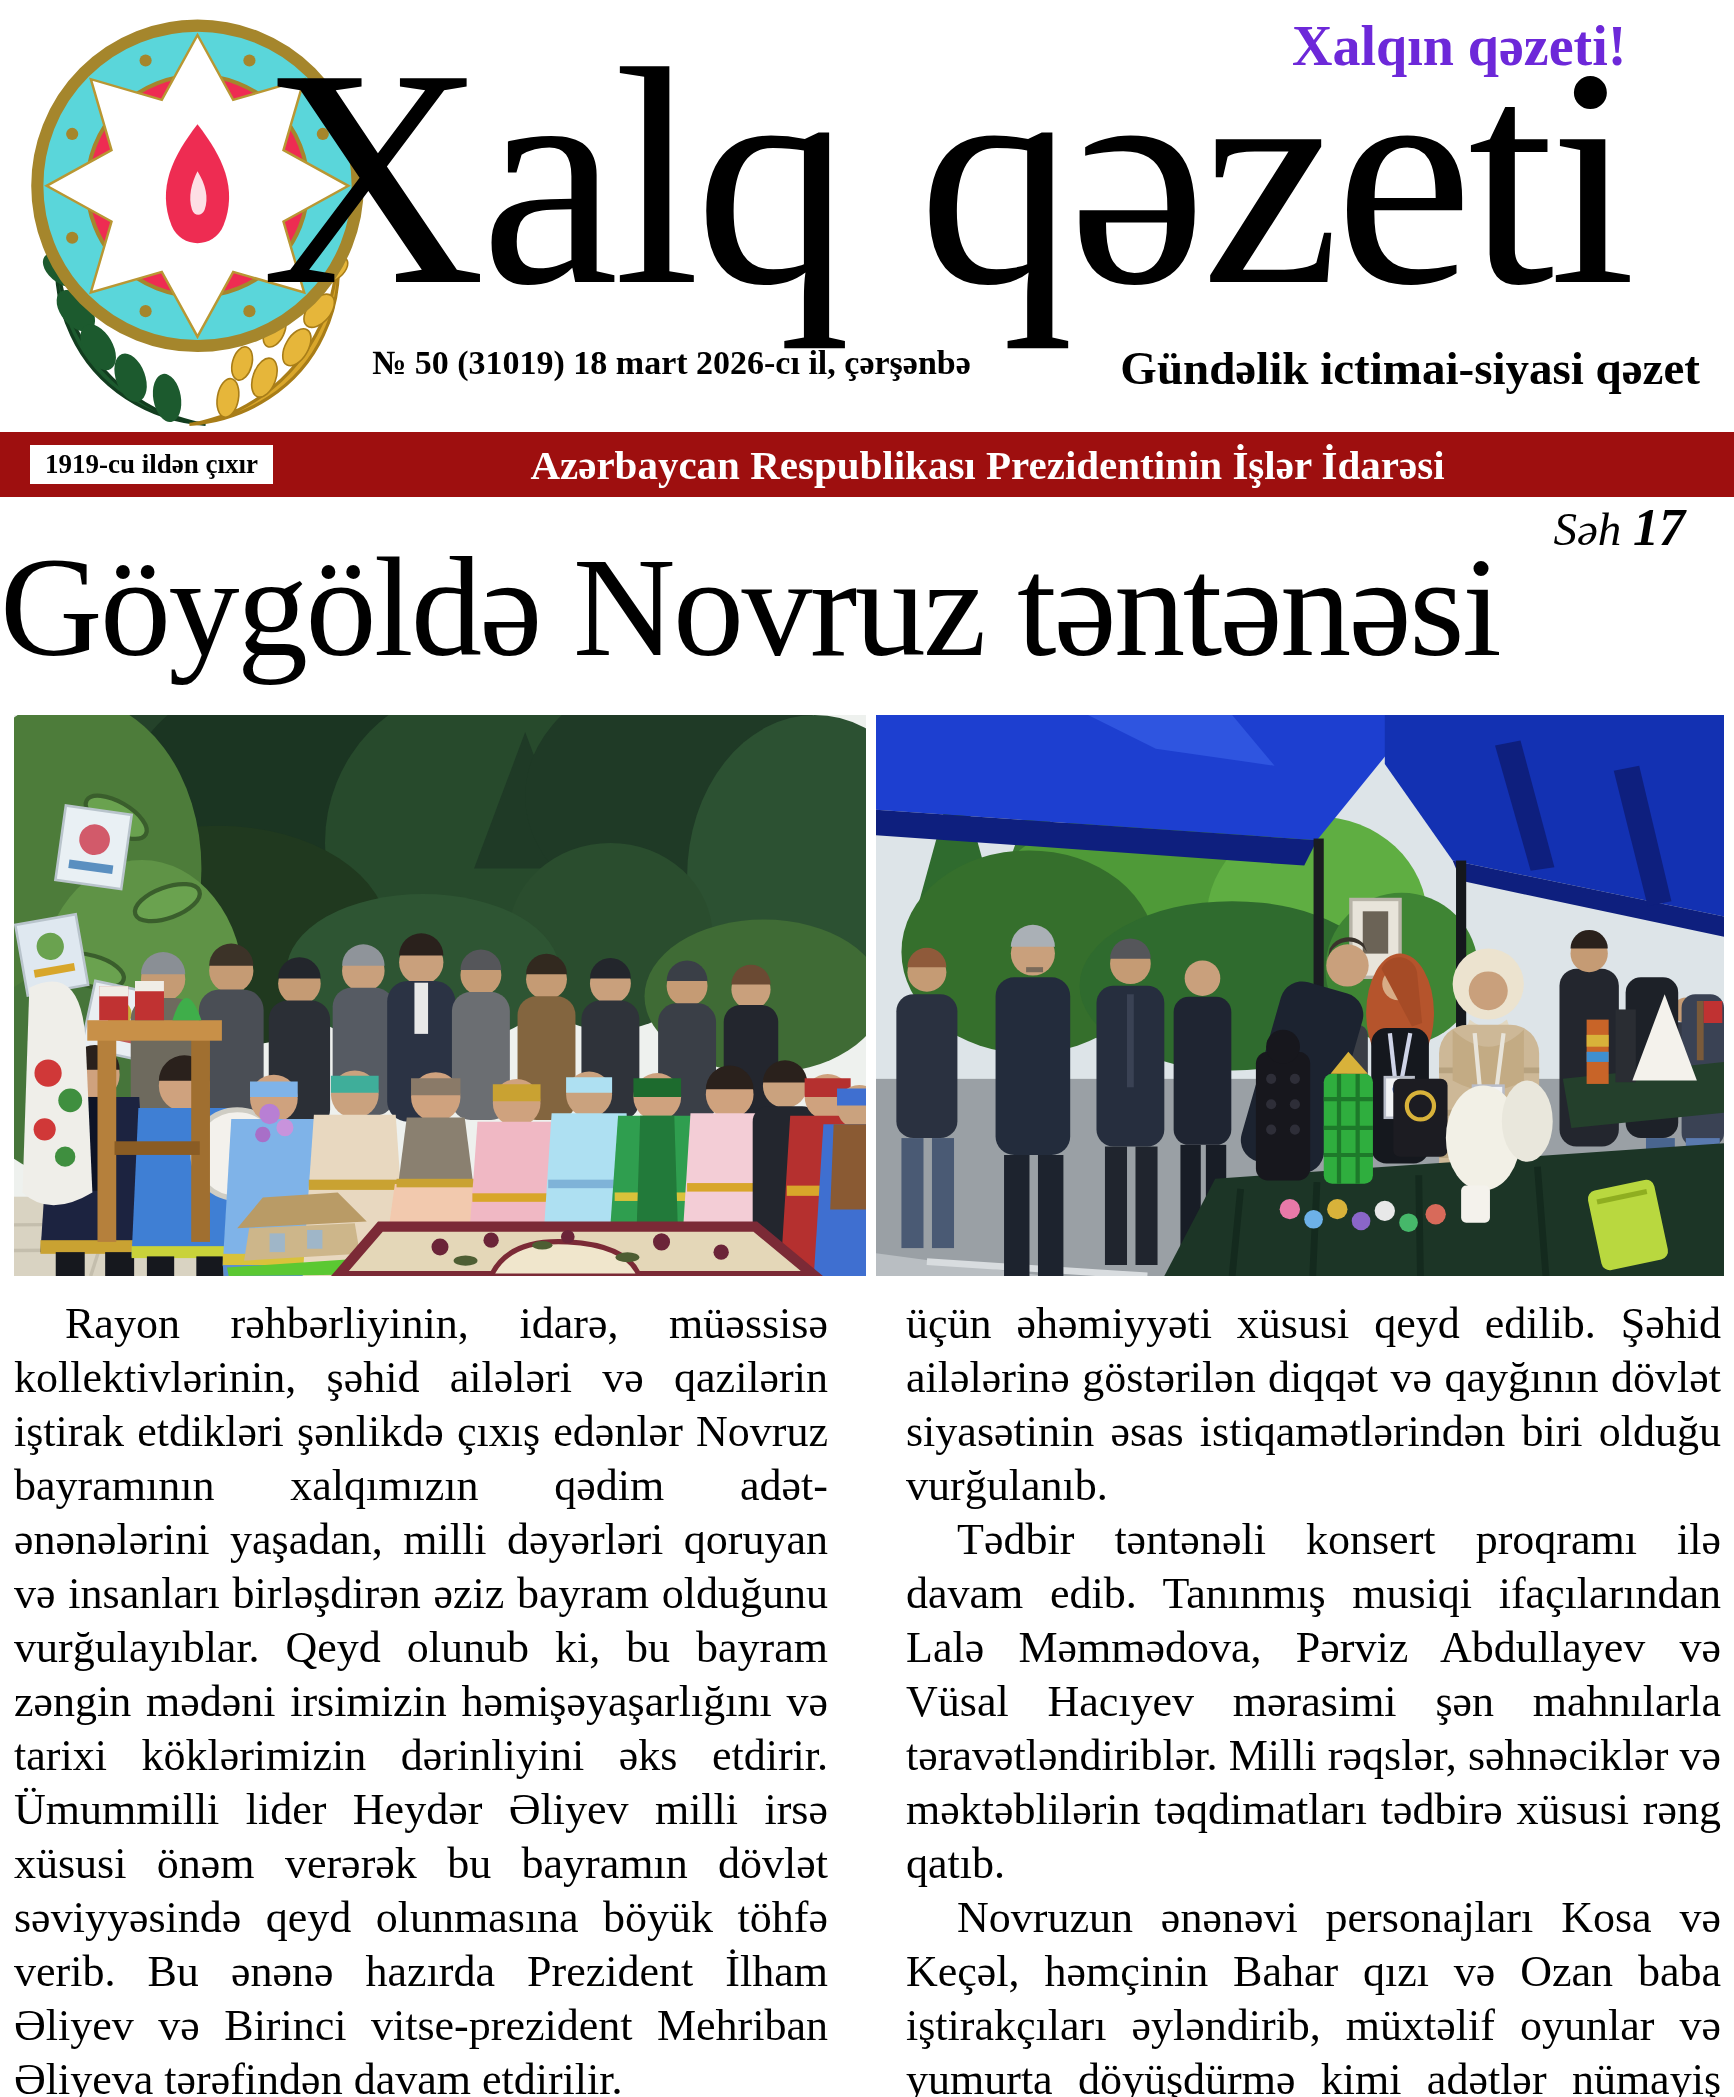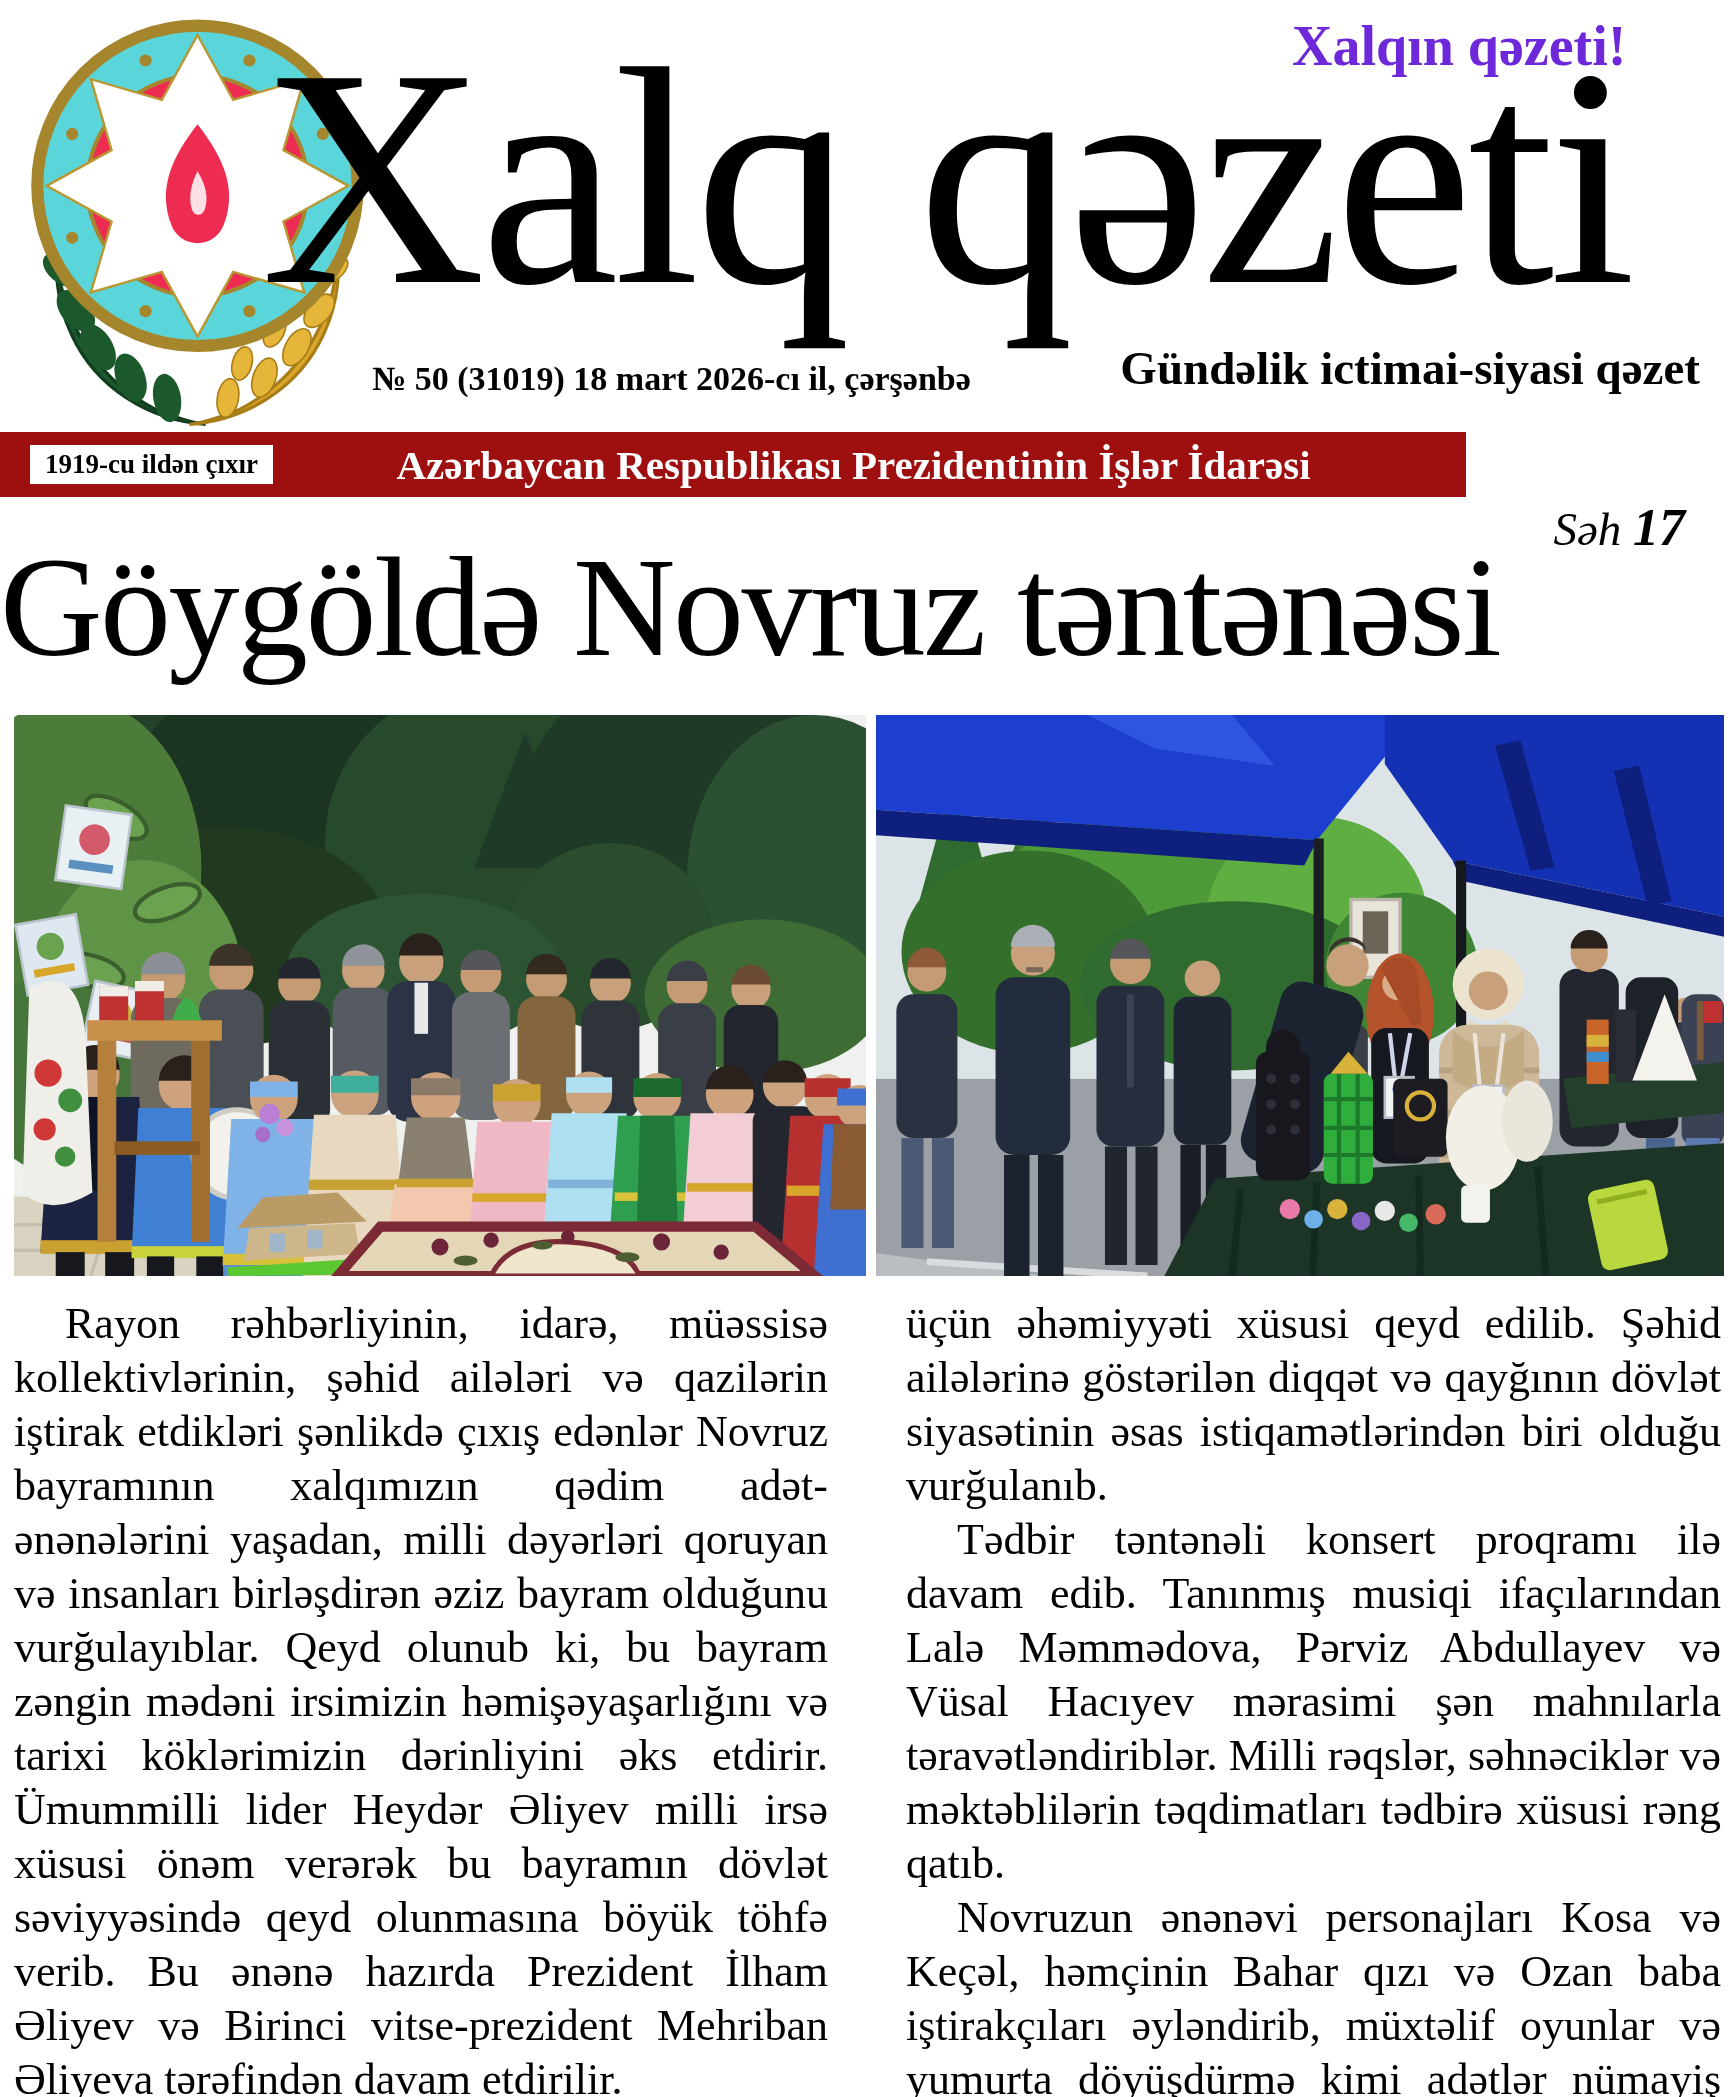--- a/index.html
+++ b/index.html
@@ -4,25 +4,25 @@
 <style>
   html,body{margin:0;padding:0;background:#ffffff;}
   .page{position:relative;width:1734px;height:2727px;background:#ffffff;overflow:hidden;
         font-family:"Liberation Serif", serif;color:#000;}
 
   
   .logo{position:absolute;left:15px;top:10px;width:365px;height:419px;}
   .masthead-title{position:absolute;left:261px;top:22px;font-size:311px;line-height:1;
         font-weight:normal;letter-spacing:-5px;white-space:nowrap;}
   .tagline{position:absolute;left:1292px;top:14.3px;font-size:56px;font-weight:bold;color:#6d28d9;}
-  .issue-line{position:absolute;left:372px;top:360px;font-size:34px;font-weight:bold;}
+  .issue-line{position:absolute;left:372px;top:344px;font-size:34px;font-weight:bold;}
   .subtitle{position:absolute;right:34px;top:341px;font-size:47px;font-weight:bold;text-align:center;}
 
   
-  .banner{position:absolute;left:0;top:432px;width:1466px;height:65px;background:#9e0f0f;
+  .banner{position:absolute;left:0;top:432px;width:1734px;height:65px;background:#9e0f0f;
           display:flex;align-items:center;}
   .since-box{margin-left:30px;width:243px;height:39px;background:#ffffff;flex:0 0 auto;
           display:flex;align-items:center;justify-content:center;font-size:27px;font-weight:bold;color:#000;}
   .banner-text{flex:1;text-align:center;color:#ffffff;font-size:41px;font-weight:bold;
           padding-right:32px;}
 
   
   .page-ref{position:absolute;right:49px;top:498px;font-size:47px;font-style:italic;}
   .page-ref .num{font-weight:bold;font-size:52px;}
   .headline{position:absolute;left:0;top:536px;width:1463px;text-align:center;

